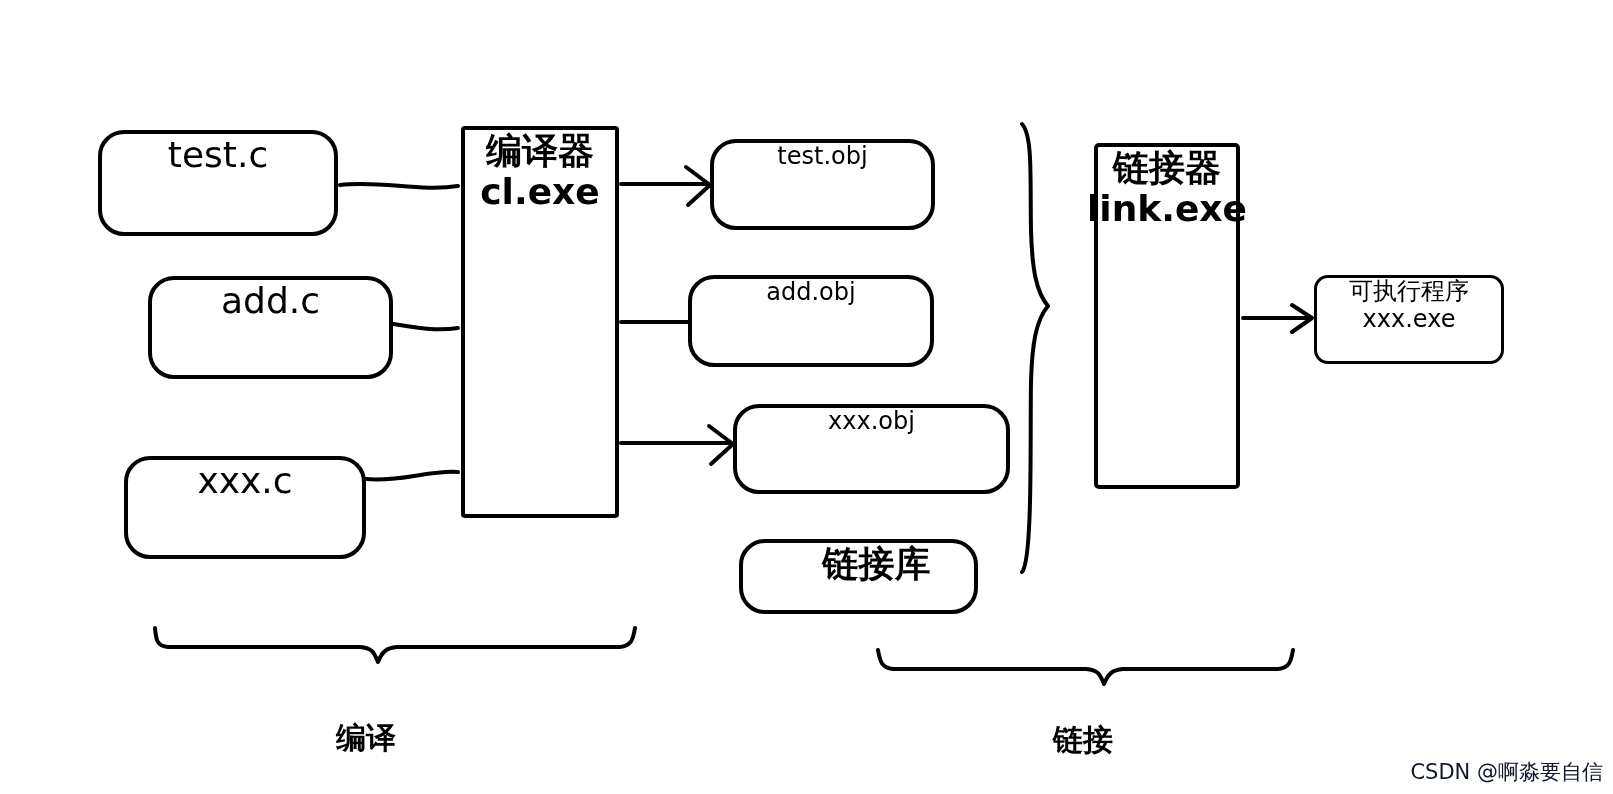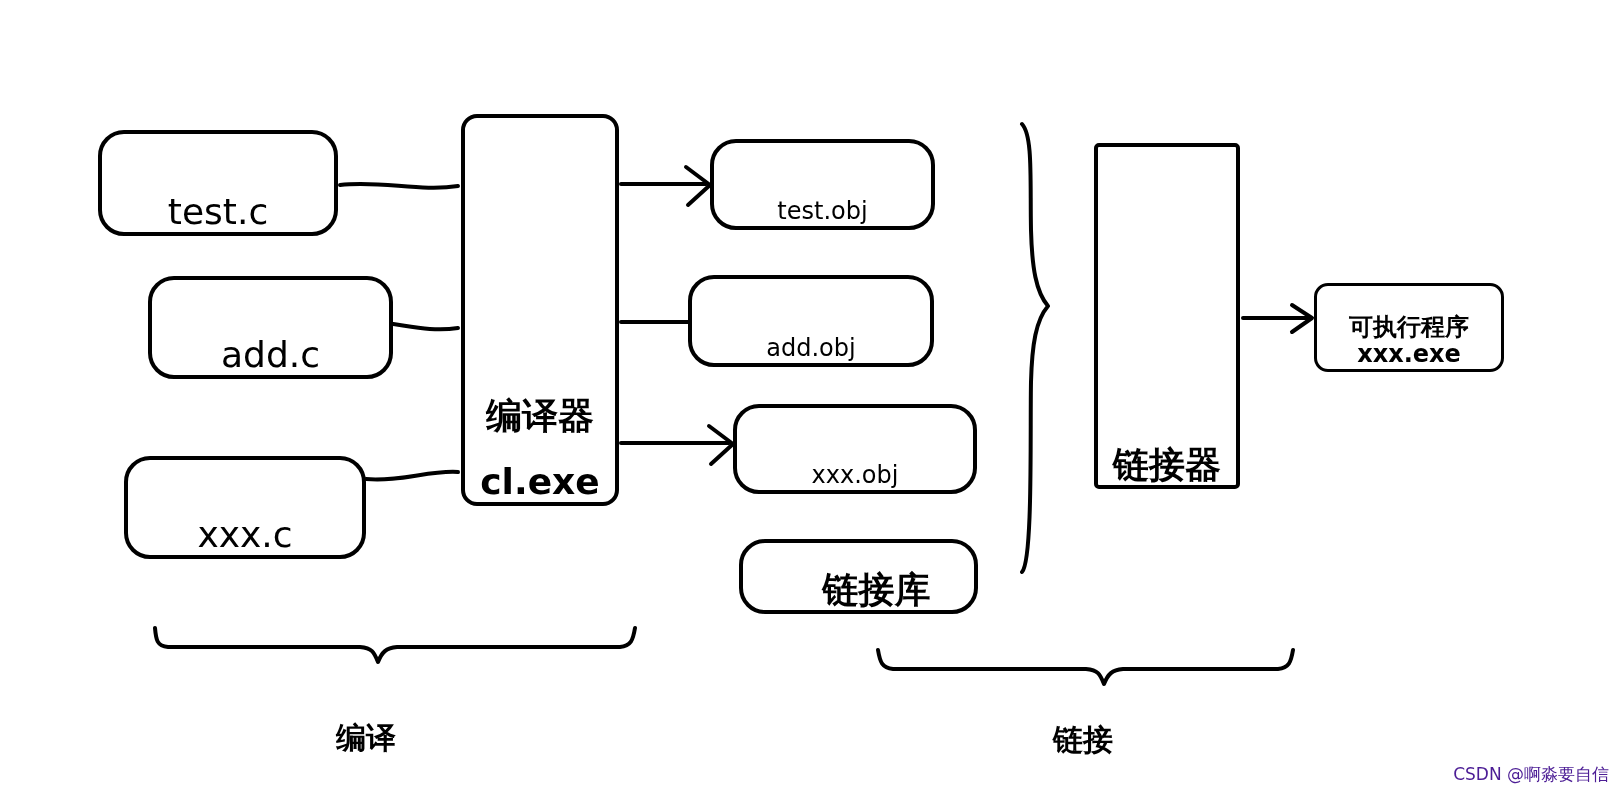--- a/index.html
+++ b/index.html
@@ -19,48 +19,48 @@
     position: absolute;
     inset: 0;
     width: 1613px;
     height: 794px;
   }
   .node {
     position: absolute;
     display: flex;
     flex-direction: column;
     align-items: center;
-    justify-content: flex-end;
+    justify-content: flex-start;
     text-align: center;
     box-sizing: border-box;
     border: 4px solid #000;
     border-radius: 26px;
     background: #fff;
     line-height: 1.15;
   }
   .node .line1, .node .line2 {
     display: block;
   }
   .n-src { font-size: 36px; font-weight: 400; }
   .n-obj { font-size: 24px; font-weight: 400; }
   .n-bold { font-size: 36px; font-weight: 700; padding-left: 36px; }
   .n-proc { font-size: 36px; font-weight: 700; }
-  .n-exe { font-size: 24px; font-weight: 700; border-radius: 14px; border-width: 3px; margin-top: 8px; }
+  .n-exe { font-size: 24px; font-weight: 400; border-radius: 14px; border-width: 3px; }
   .brace-label {
     position: absolute;
     font-size: 30px;
     font-weight: 700;
     text-align: center;
   }
   .watermark {
     position: absolute;
-    right: 4px;
+    right: 10px;
     bottom: 8px;
-    font-size: 17px;
-    color: #4c1d95;
+    font-size: 21px;
+    color: #0f172a;
     font-family: "DejaVu Sans", "Liberation Sans", sans-serif;
     white-space: nowrap;
   }
 </style>
 </head>
 <body>
 
 <svg id="canvas" viewBox="0 0 1613 794" xmlns="http://www.w3.org/2000/svg">
   <g fill="none" stroke="#000" stroke-width="4" stroke-linecap="round" stroke-linejoin="round">
 
@@ -95,43 +95,44 @@
 </div>
 
 <div class="node n-src" style="left:104px; top:276px; width:245px; height:103px;margin-left:44px;">
   <span>add.c</span>
 </div>
 
 <div class="node n-src" style="left:124px; top:424px; width:242px; height:103px;margin-top:32px;">
   <span>xxx.c</span>
 </div>
 
-<div class="node n-proc" style="left:461px; top:114px; width:158px; height:392px; border-radius:16px;gap:24px;">
+<div class="node n-proc" style="left:461px; top:126px; width:158px; height:392px; border-radius:4px;">
   <span class="line1">编译器</span>
   <span class="line2">cl.exe</span>
 </div>
 
 <div class="node n-obj" style="left:710px; top:139px; width:225px; height:91px;">
   <span>test.obj</span>
 </div>
 
 <div class="node n-obj" style="left:688px; top:275px; width:246px; height:92px;">
   <span>add.obj</span>
 </div>
 
-<div class="node n-obj" style="left:733px; top:404px; width:244px; height:90px;">
+<div class="node n-obj" style="left:733px; top:404px; width:277px; height:90px;">
   <span>xxx.obj</span>
 </div>
 
 <div class="node n-bold" style="left:739px; top:539px; width:239px; height:75px;">
   <span>链接库</span>
 </div>
 
 <div class="node n-proc" style="left:1094px; top:143px; width:146px; height:346px; border-radius:5px;">
   <span class="line1">链接器</span>
+  <span class="line2">link.exe</span>
 </div>
 
 <div class="node n-exe" style="left:1314px; top:275px; width:190px; height:89px;">
   <span class="line1">可执行程序</span>
   <span class="line2">xxx.exe</span>
 </div>
 
 <div class="brace-label" style="left:336px; top:718px;">编译</div>
 
 <div class="brace-label" style="left:1053px; top:720px;text-align:right;">链接</div>

